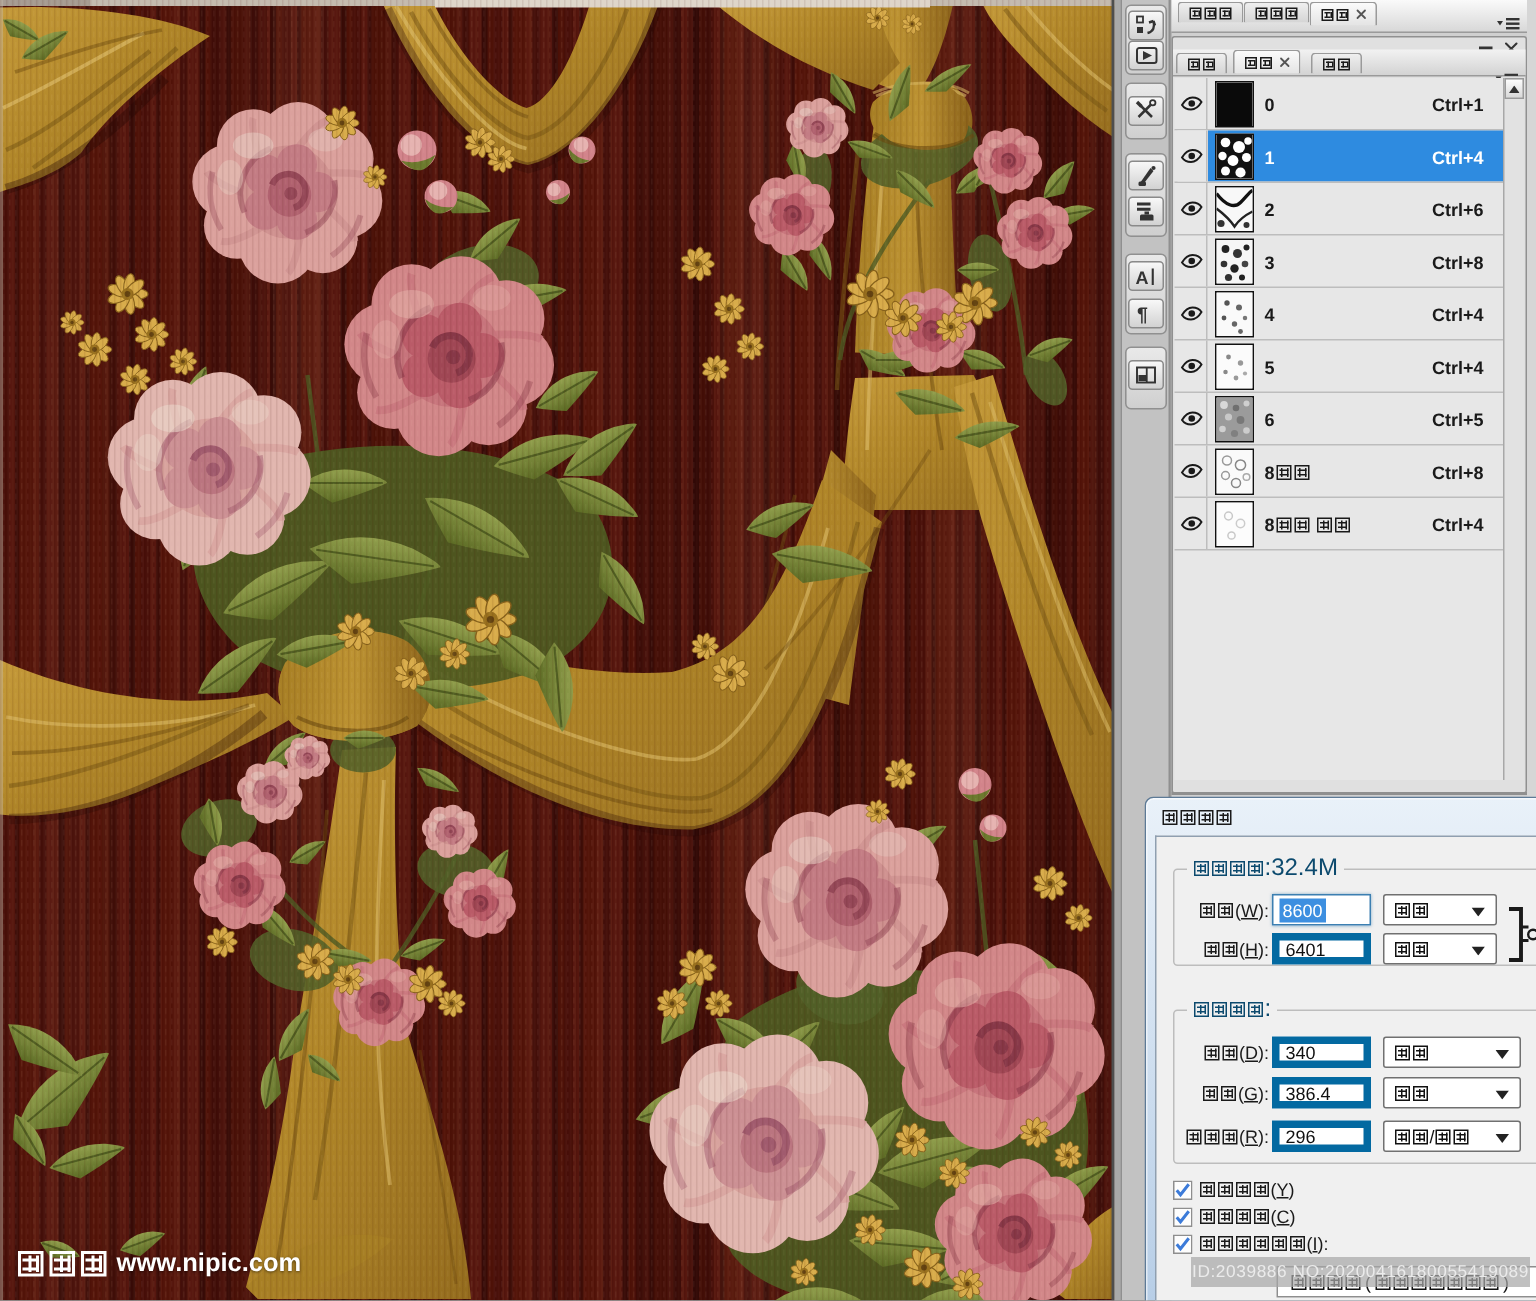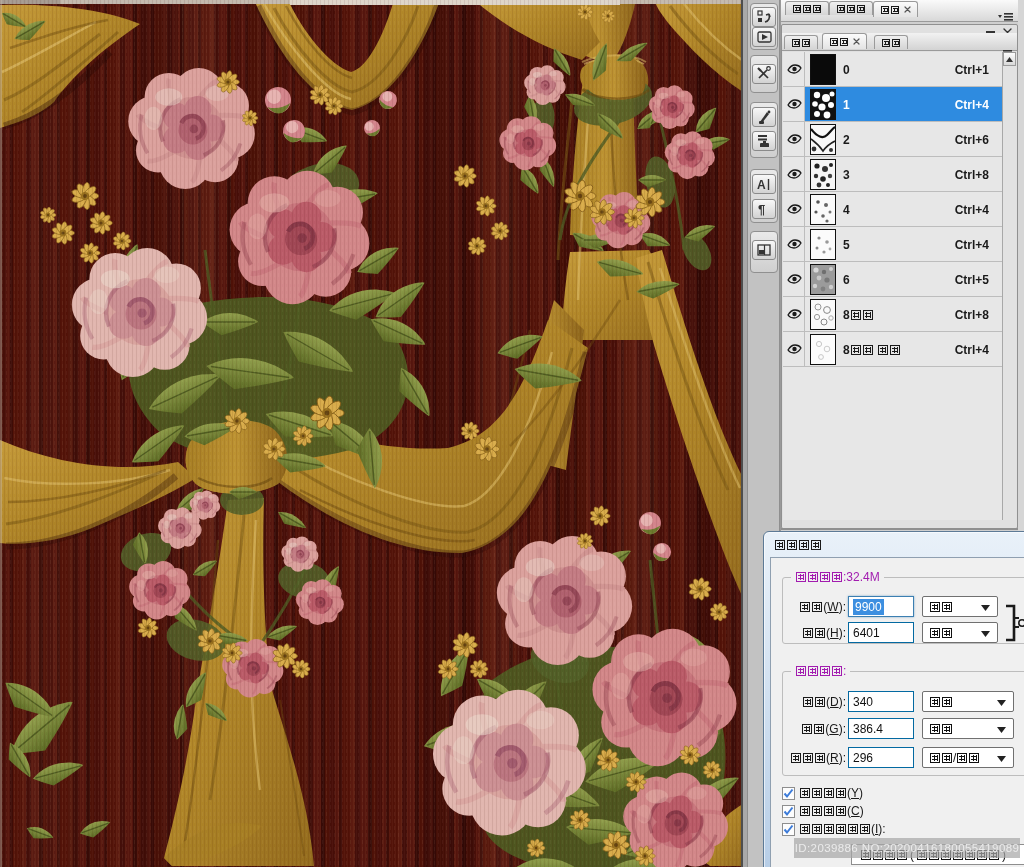--- a/index.html
+++ b/index.html
@@ -36,23 +36,23 @@
 i.z:before,i.zz:before,i.zs:before,i.zl:before{content:"";position:absolute;left:1px;right:1px;top:25%;height:30%;border-top:1px solid currentColor;border-bottom:1px solid currentColor}
 i.z:after,i.zz:after,i.zs:after,i.zl:after{content:"";position:absolute;top:1px;bottom:1px;left:35%;width:28%;border-left:1px solid currentColor;border-right:1px solid currentColor}
 i.zl{width:17px;height:17px;margin:0 2px;border-width:2px;vertical-align:-2px}
 i.zl:before{border-top-width:2px;border-bottom-width:2px}
 i.zl:after{border-left-width:2px;border-right-width:2px}
 #dlg{position:absolute;left:763px;top:531px;width:265px;height:340px;overflow:hidden}
 #dlgframe{position:absolute;left:0;top:0;right:-4px;bottom:-4px;background:linear-gradient(#e9f1f9,#b6cde6);border:1px solid #5d7a96;border-radius:6px 0 0 0;box-shadow:inset 0 0 0 1px rgba(255,255,255,.6)}
 #dlgtitle{position:absolute;left:11px;top:7px;font-size:12px;color:#1a1a1a}
 #dlgbody{position:absolute;left:7px;top:26px;width:258px;height:314px;background:#f0f0f0;border:1px solid #8f9fb0;border-right:none}
 .grp{position:absolute;border:1px solid #bdbdbd;border-radius:3px}
-.grp legend{font-size:12px;color:#a21caf;margin-left:8px;padding:0 4px}
+.grp legend{font-size:16px;color:#0c4a6e;margin-left:8px;padding:0 4px}
 .lab{position:absolute;font-size:12px;color:#1a1a1a}
-.inp{position:absolute;height:21px;background:#fff;border:1px solid #0369a1;font-size:12px;color:#111;display:flex;align-items:center;padding-left:4px}
+.inp{position:absolute;height:21px;background:#fff;border:5px solid #0369a1;font-size:12px;color:#111;display:flex;align-items:center;padding-left:4px}
 .inp.foc{border:1px solid #3c7fb1;box-shadow:0 0 2px rgba(60,127,177,.6)}
 .selblue{background:#3d8fe0;color:#fff;padding:1px 2px}
 .combo{position:absolute;height:21px;background:#fff;border:1px solid #707070;border-radius:2px;font-size:12px;color:#111;display:flex;align-items:center}
 .combo .dd{position:absolute;right:7px;top:8px}
 .chk{position:absolute;font-size:12px;color:#1a1a1a;display:flex;align-items:center}
 .chk svg{margin-right:4px}
 .chk span{display:flex;align-items:center}
 #resample{position:absolute;left:80px;top:286px;width:178px;height:21px;background:#fff;border:1px solid #8e8e8e;font-size:12px;color:#111;display:flex;align-items:center;padding-left:8px}
 #idwm{position:absolute;left:23px;top:280px;width:226px;height:20px;background:rgba(168,168,168,.72);color:#ebebeb;font-size:11.5px;letter-spacing:.4px;display:flex;align-items:center;justify-content:center;white-space:nowrap;overflow:hidden;z-index:3}
 #wm{position:absolute;left:10px;top:832px;color:#fff;font-size:17px;font-weight:bold;display:flex;align-items:center;text-shadow:0 1px 2px rgba(0,0,0,.5)}
@@ -1753,20 +1753,21 @@
           <circle r="1.6" fill="#654712"></circle>
         </g>
         <rect x="0" y="0" width="743" height="4" fill="#c9c3b7"></rect>
         <rect x="290" y="0" width="330" height="5" fill="#e5e0d4"></rect>
         <rect x="0" y="0" width="60" height="4" fill="#a9a298"></rect>
         <rect x="0" y="0" width="2" height="867" fill="#cfc5b5" opacity=".45"></rect>
         <rect width="743" height="867" fill="url(#tex)"></rect>
         <rect width="743" height="867" fill="#5a170f" opacity="0.05"></rect>
       </svg>
     </div>
+<div id="wm"><i class="zl"></i><i class="zl"></i><i class="zl"></i>&nbsp;<span style="font-size:17px">www.nipic.com</span></div>
 <div id="canvasedge"></div>
 <div id="gap"></div>
 <div id="dock">
       <div class="dgrp" style="top:3px;height:47px"></div>
       <div class="dgrp" style="top:55px;height:38px"></div>
       <div class="dgrp" style="top:102px;height:56px"></div>
       <div class="dgrp" style="top:169px;height:54px"></div>
       <div class="dgrp" style="top:231px;height:42px"></div>
       <div class="dbtn" style="top:7px">
         <svg width="15" height="14" viewBox="0 0 15 14">
@@ -2074,21 +2075,21 @@
 <div id="paneledge"></div>
 <div id="dlg">
  <div id="dlgframe"></div>
  <div id="dlgtitle"><i class="z"></i><i class="z"></i><i class="z"></i><i class="z"></i></div>
  <div id="dlgbody">
   <fieldset class="grp" style="left:11px;top:12px;width:250px;height:74px">
           <legend><i class="z"></i><i class="z"></i><i class="z"></i><i class="z"></i>:32.4M</legend>
         </fieldset>
   <div class="lab" style="left:12px;top:42px;width:63px;text-align:right"><i class="z"></i><i class="z"></i>(<u>W</u>):</div>
   <div class="inp foc" style="left:77px;top:38px;width:66px">
-          <span class="selblue">9900</span>
+          <span class="selblue">8600</span>
         </div>
   <div class="combo" style="left:151px;top:38px;width:76px">
 <span style="margin-left:6px"><i class="z"></i><i class="z"></i></span>
           <svg class="dd" width="9" height="6" viewBox="0 0 9 6">
             <path d="M0,0 L9,0 L4.5,6 Z" fill="#222"></path>
           </svg>
         </div>
   <div class="lab" style="left:12px;top:68px;width:63px;text-align:right"><i class="z"></i><i class="z"></i>(<u>H</u>):</div>
   <div class="inp" style="left:77px;top:64px;width:66px">6401</div>
   <div class="combo" style="left:151px;top:64px;width:76px">

